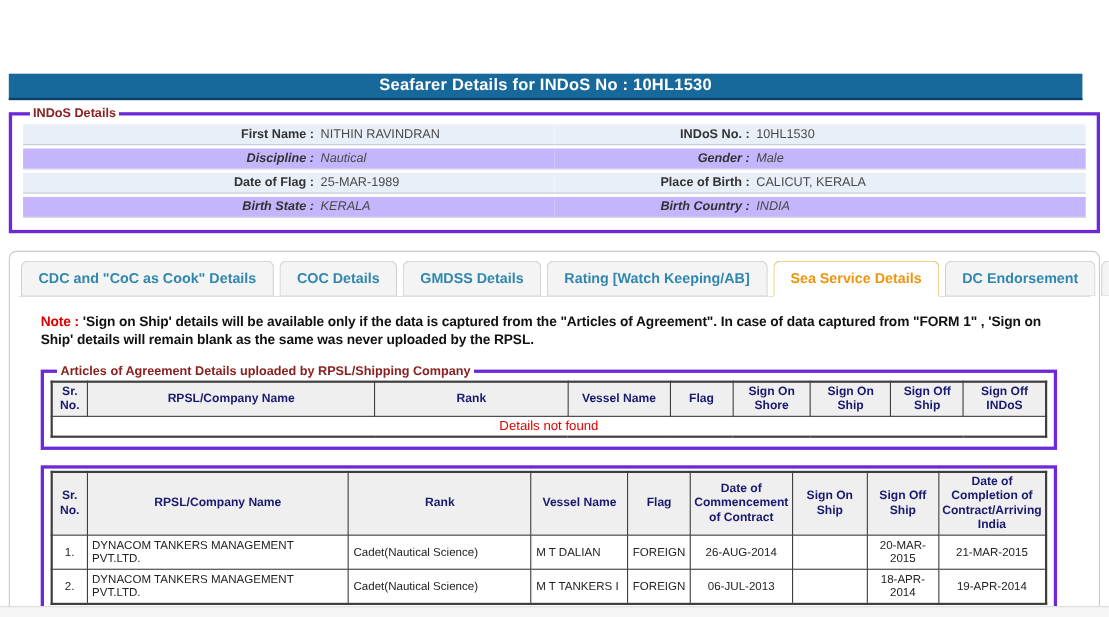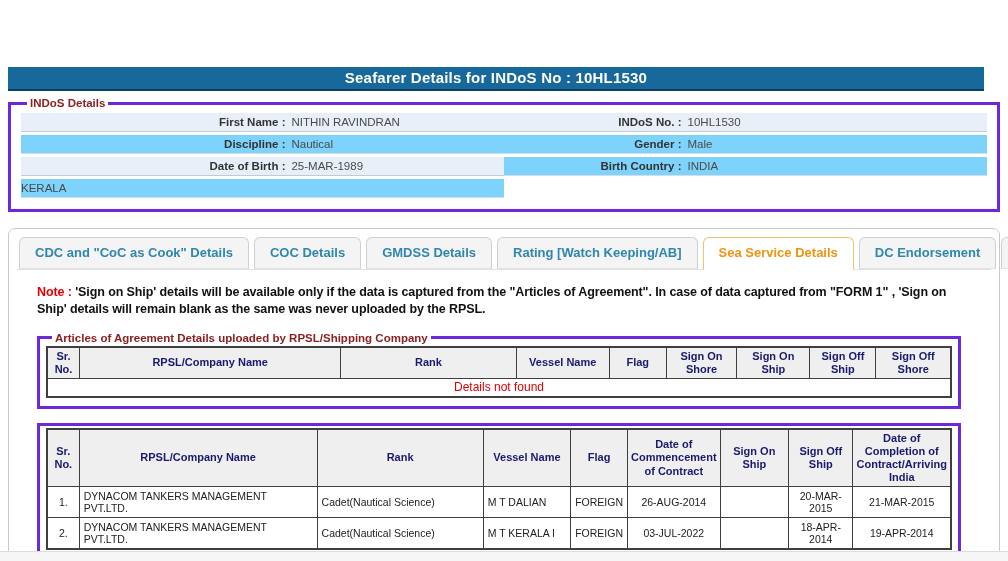--- a/index.html
+++ b/index.html
@@ -15,21 +15,21 @@
 
   fieldset { border:3px solid #6d28d9; }
   legend { font-size:11.5px; font-weight:bold; color:#8b2020; padding:0 3px; margin-left:6px; }
 
   .indos-fs { margin:6px 8px 0 8px; padding:4px 10px 8px 10px; background:#fff; }
   .details-grid { display:flex; }
   .details-col { width:50%; }
   .detail-row { display:flex; align-items:center; min-height:19px; margin-bottom:3px;
     border-bottom:1px solid #c3cad4; font-size:11.5px; }
   .detail-row.alt { background:#e9eff8; }
-  .detail-row.plain { background:#7dd3fc; border-bottom-color:#d7dde4; }
+  .detail-row.plain { background:#c4b5fd; border-bottom-color:#d7dde4;font-style:italic; }
   .d-label { font-weight:bold; color:#333; text-align:right; padding-right:6px; }
   .col-left .d-label { width:56%; }
   .col-right .d-label { width:38%;text-align:right; }
   .d-value { color:#4a4a4a; }
 
   .tab-panel { margin:16px 8px 0 8px; border:1px solid #c9c9c9; border-radius:7px;
     padding:8px 8px 20px 8px; min-height:330px; }
   .tab-bar { display:flex; gap:5px; border-bottom:1px solid #e2e2e2; padding:0 2px; }
   .tab { background:#f4f4f4; border:1px solid #cfcfcf; border-bottom:1px solid #e2e2e2;
     border-radius:6px 6px 0 0; padding:7px 15px 8px 15px; font-size:13px; font-weight:bold;
@@ -67,35 +67,40 @@
     <div class="details-col col-left">
       <div class="detail-row alt">
         <span class="d-label">First Name :</span>
         <span class="d-value">NITHIN RAVINDRAN</span>
       </div>
       <div class="detail-row plain">
         <span class="d-label">Discipline :</span>
         <span class="d-value">Nautical</span>
       </div>
       <div class="detail-row alt">
-        <span class="d-label">Date of Birth :</span>
+        <span class="d-label">Date of Flag :</span>
         <span class="d-value">25-MAR-1989</span>
       </div>
       <div class="detail-row plain">
+        <span class="d-label">Birth State :</span>
         <span class="d-value">KERALA</span>
       </div>
     </div>
     <div class="details-col col-right">
       <div class="detail-row alt">
         <span class="d-label">INDoS No. :</span>
         <span class="d-value">10HL1530</span>
       </div>
       <div class="detail-row plain">
         <span class="d-label">Gender :</span>
         <span class="d-value">Male</span>
+      </div>
+      <div class="detail-row alt">
+        <span class="d-label">Place of Birth :</span>
+        <span class="d-value">CALICUT, KERALA</span>
       </div>
       <div class="detail-row plain">
         <span class="d-label">Birth Country :</span>
         <span class="d-value">INDIA</span>
       </div>
     </div>
   </div>
 </fieldset>
 
 <div class="tab-panel">
@@ -130,21 +135,21 @@
       <tbody>
           <tr>
         <th>Sr. No.</th>
         <th>RPSL/Company Name</th>
         <th>Rank</th>
         <th>Vessel Name</th>
         <th>Flag</th>
         <th>Sign On Shore</th>
         <th>Sign On Ship</th>
         <th>Sign Off Ship</th>
-        <th>Sign Off Shore</th>
+        <th>Sign Off INDoS</th>
       </tr>
       <tr class="empty-row">
         <td colspan="9">Details not found</td>
       </tr>
     </tbody>
       </table>
   </fieldset>
 
   <fieldset class="tbl-fs">
     <table class="form1-tbl">
@@ -179,23 +184,23 @@
         <td class="c">FOREIGN</td>
         <td class="c">26-AUG-2014</td>
         <td class="c"></td>
         <td class="c">20-MAR-2015</td>
         <td class="c">21-MAR-2015</td>
       </tr>
       <tr>
         <td class="c">2.</td>
         <td>DYNACOM TANKERS MANAGEMENT PVT.LTD.</td>
         <td>Cadet(Nautical Science)</td>
-        <td>M T KERALA I</td>
+        <td>M T TANKERS I</td>
         <td class="c">FOREIGN</td>
-        <td class="c">03-JUL-2022</td>
+        <td class="c">06-JUL-2013</td>
         <td class="c"></td>
         <td class="c">18-APR-2014</td>
         <td class="c">19-APR-2014</td>
       </tr>
     </tbody>
       </table>
   </fieldset>
 </div>
 
 <div class="bottom-strip"></div>

